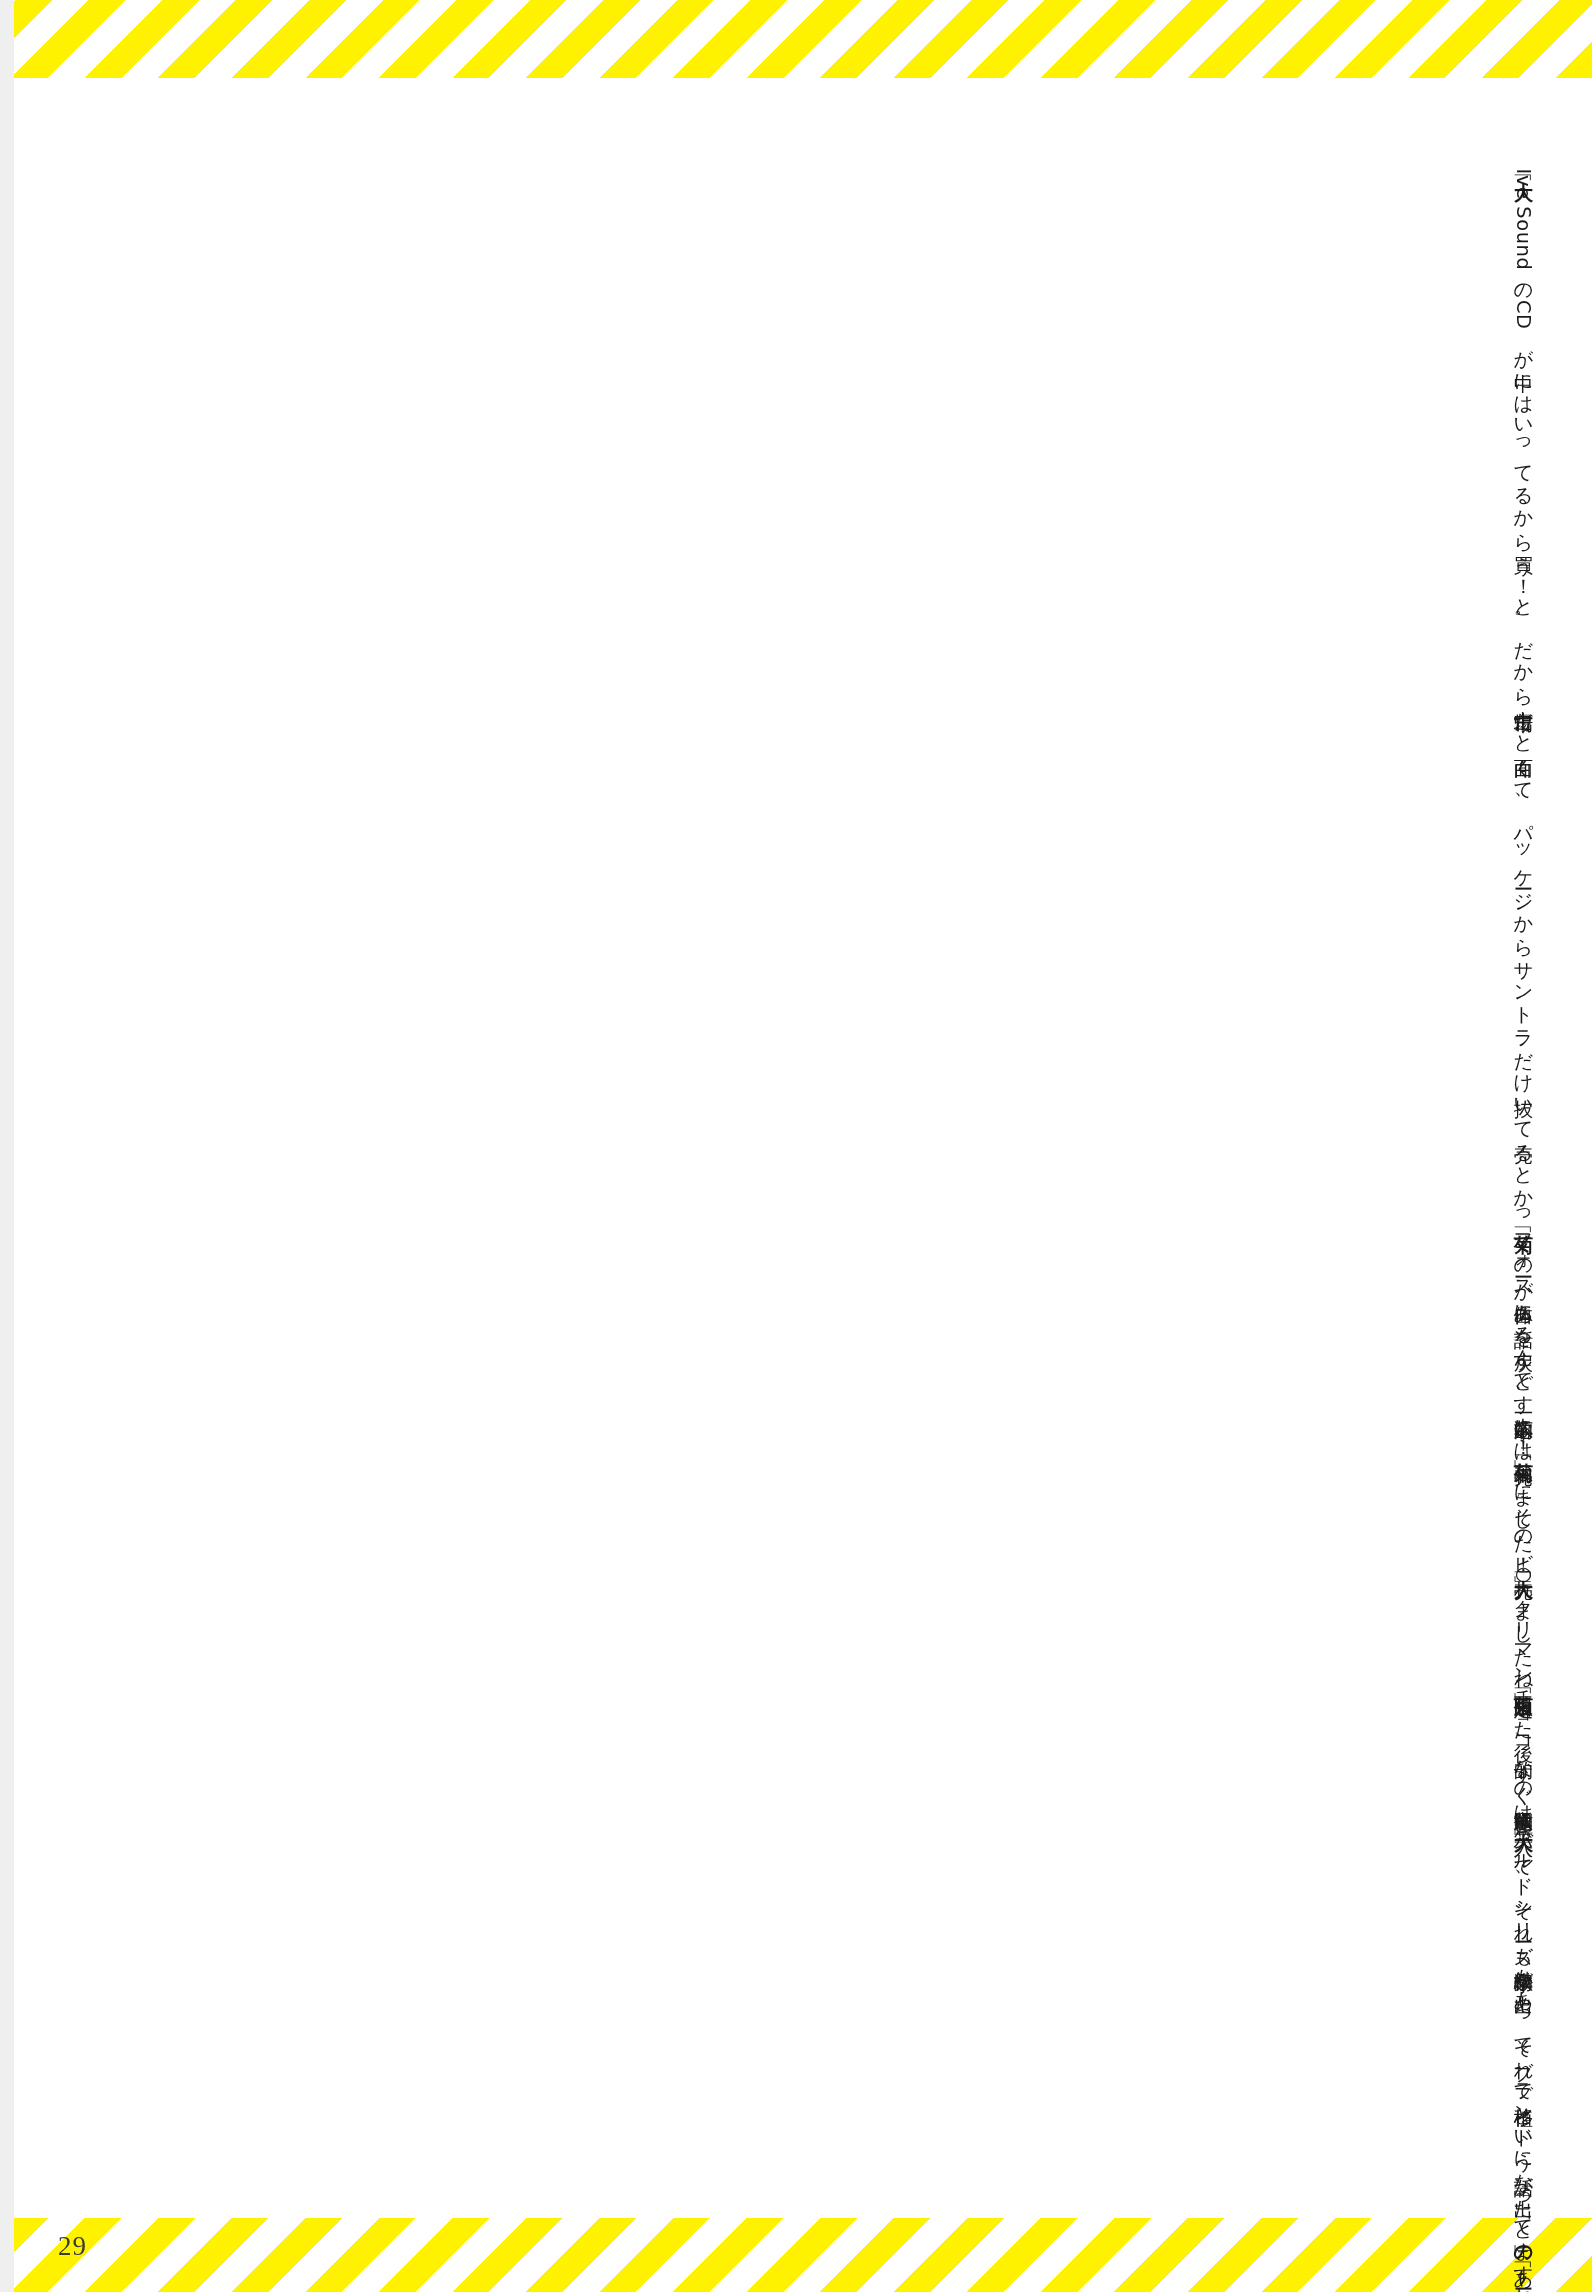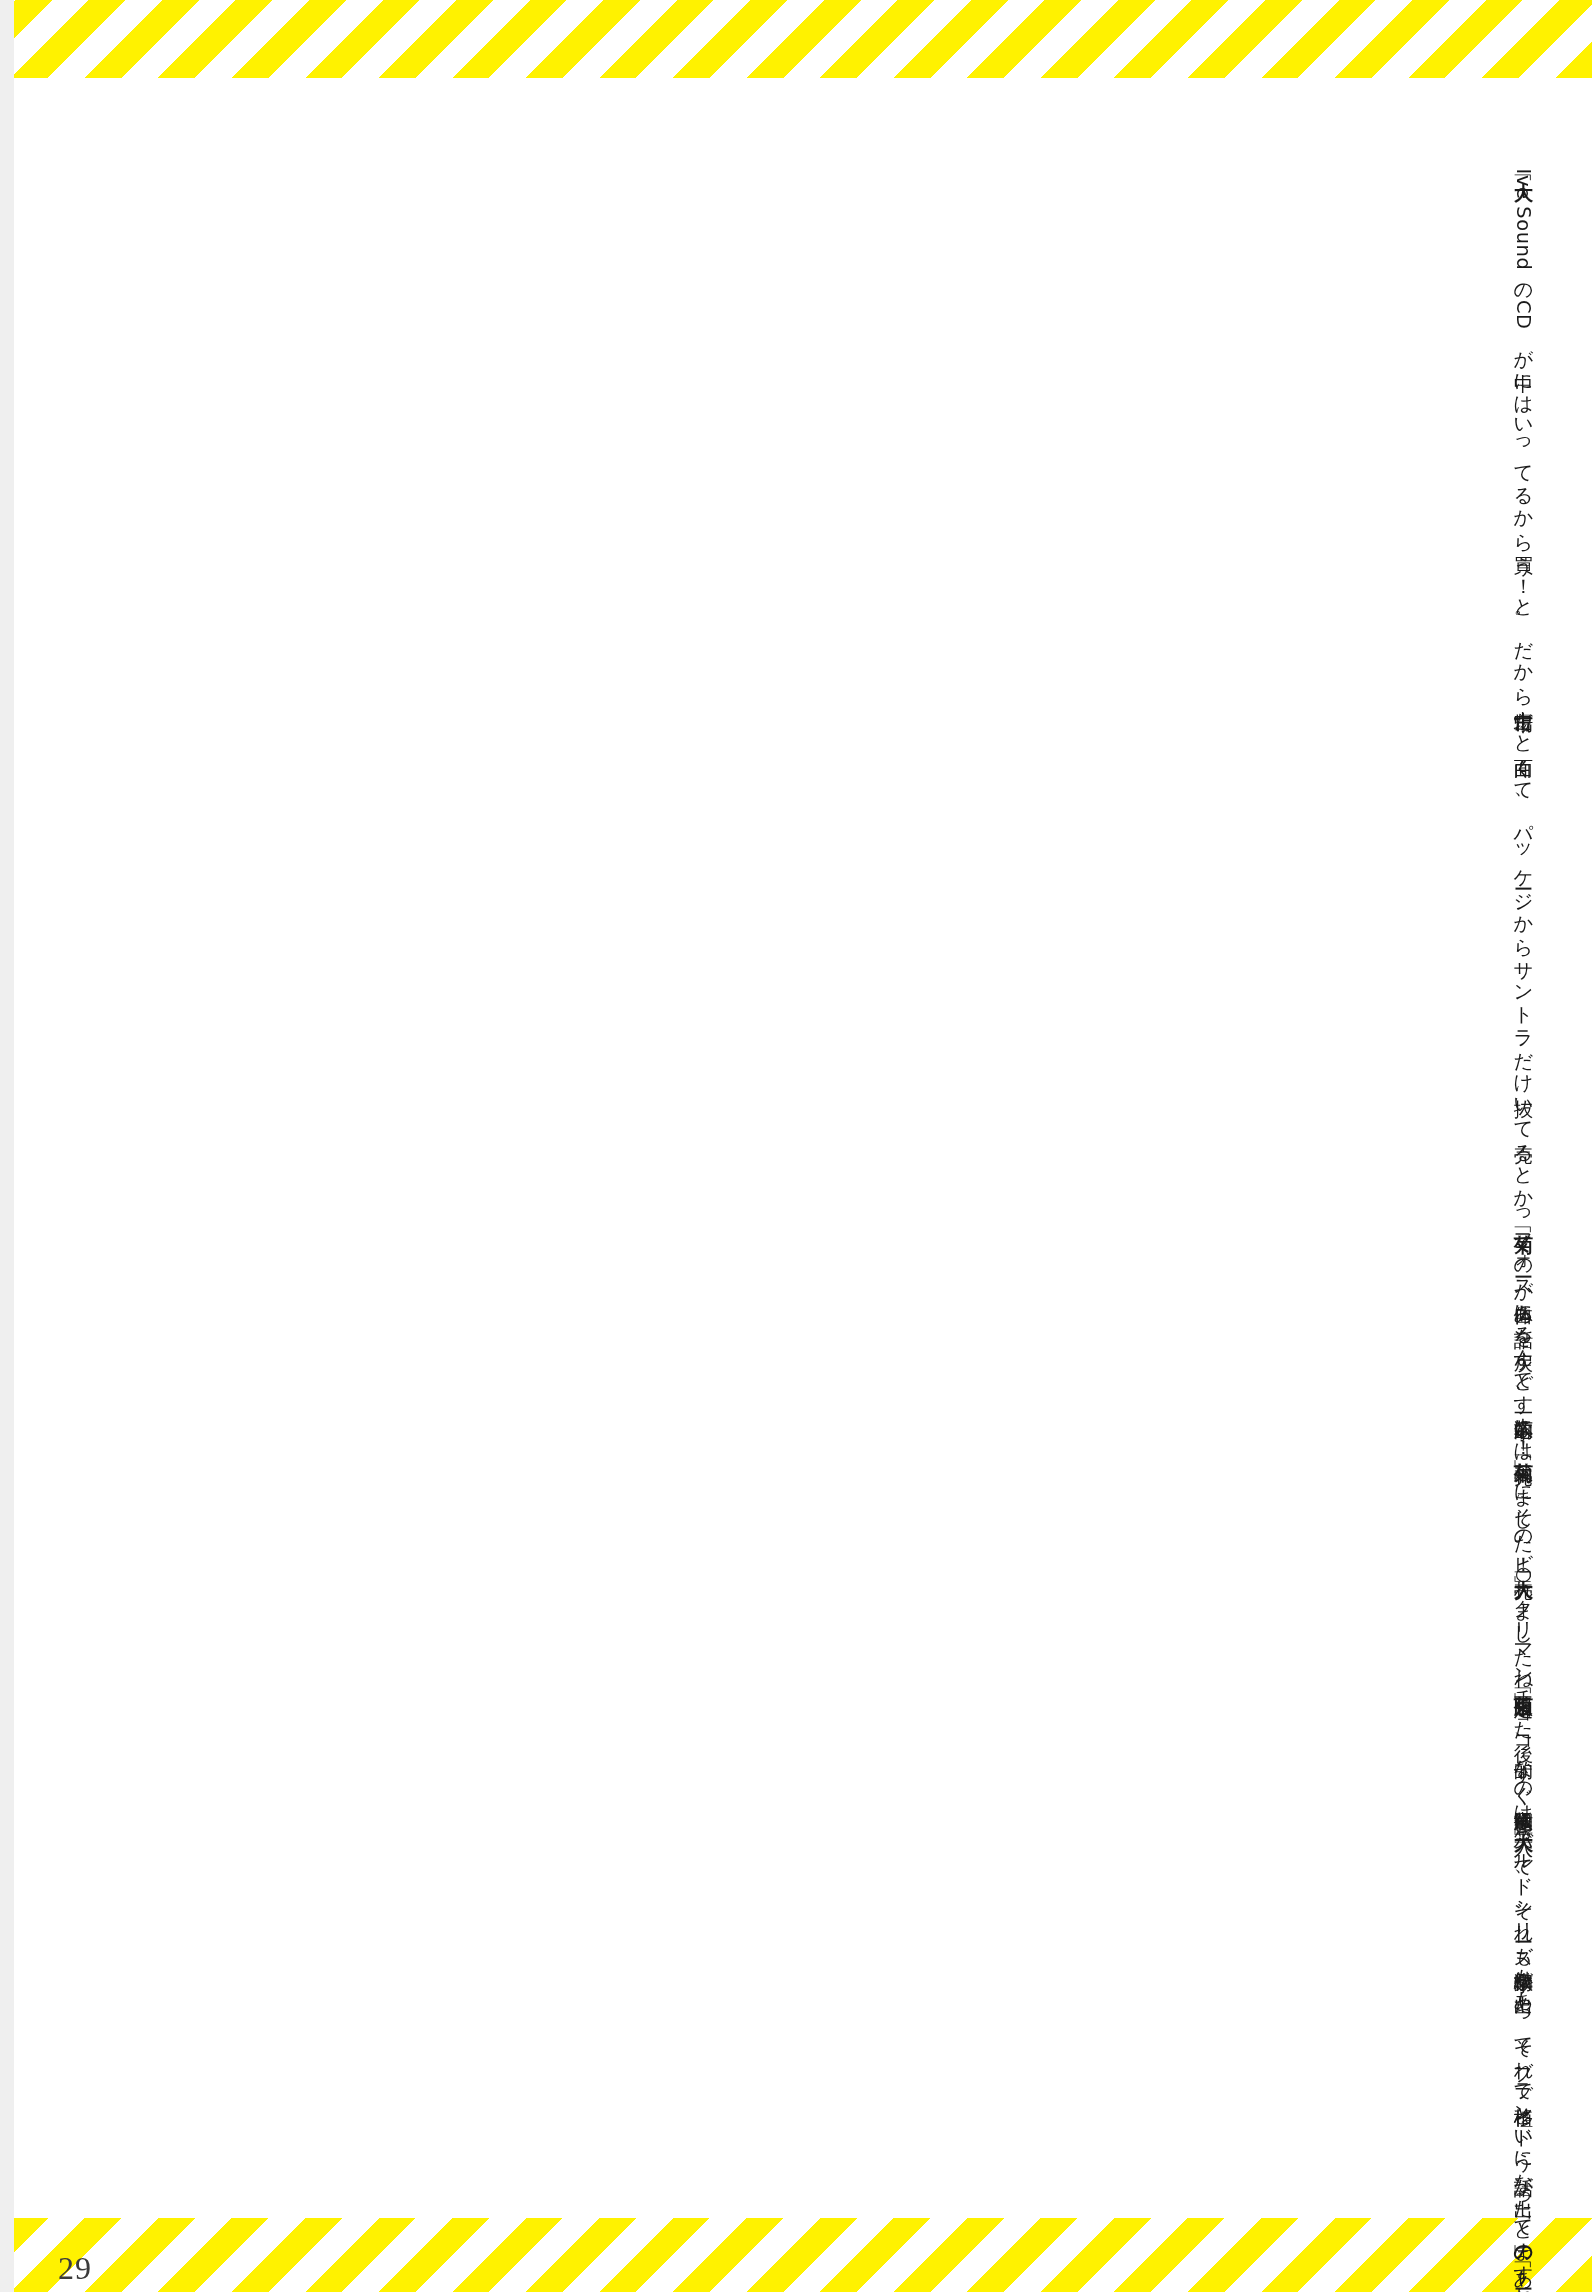--- a/index.html
+++ b/index.html
@@ -47,22 +47,22 @@
       #ffffff 52px
     );
   }
   .stripe-top { top: 0; }
   .stripe-bottom { bottom: 0; height: 74px; }
 
   
   .folio {
     position: absolute;
     left: 58px;
-    bottom: 5px;
-    font-size: 32px;
+    bottom: 30px;
+    font-size: 27px;
     color: #3b3b3b;
     font-family: "Liberation Serif", serif;
     letter-spacing: 1px;
   }
 
   
   .block {
     position: absolute;
     writing-mode: vertical-rl;
     text-orientation: mixed;

